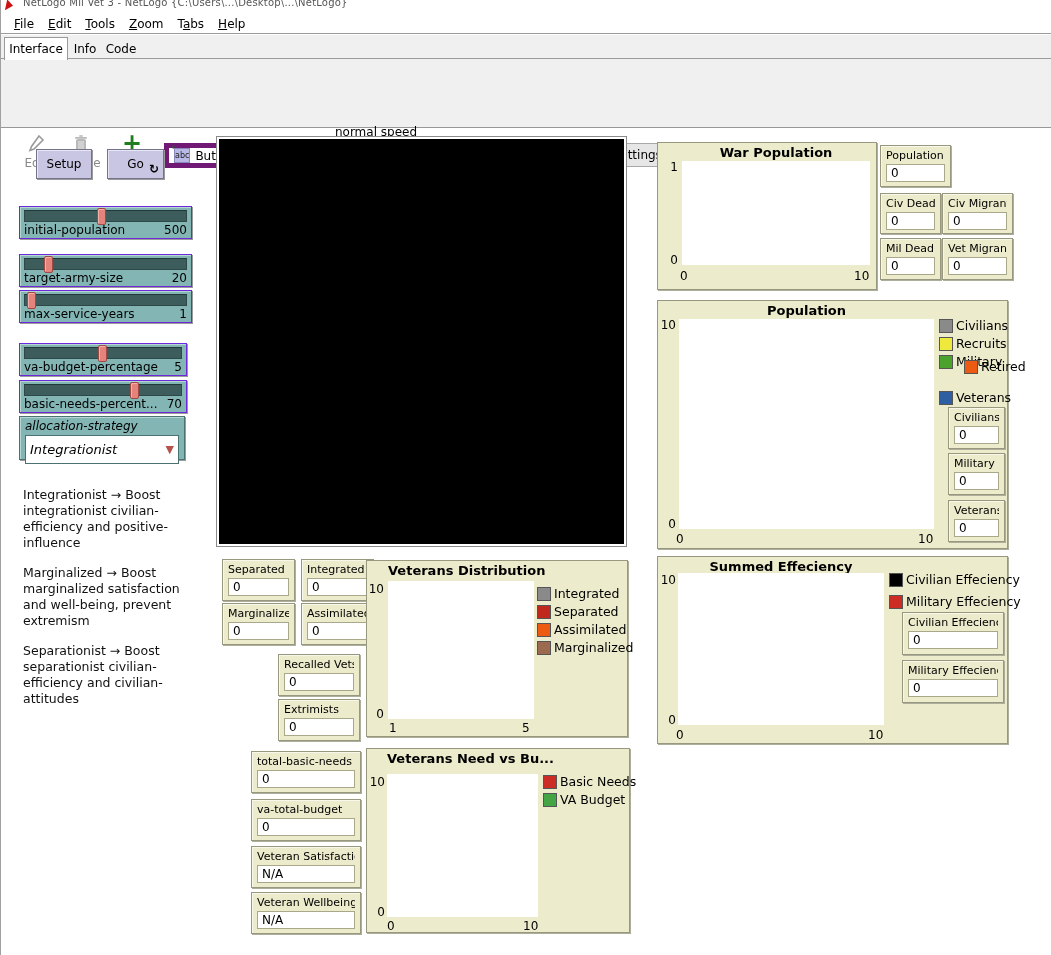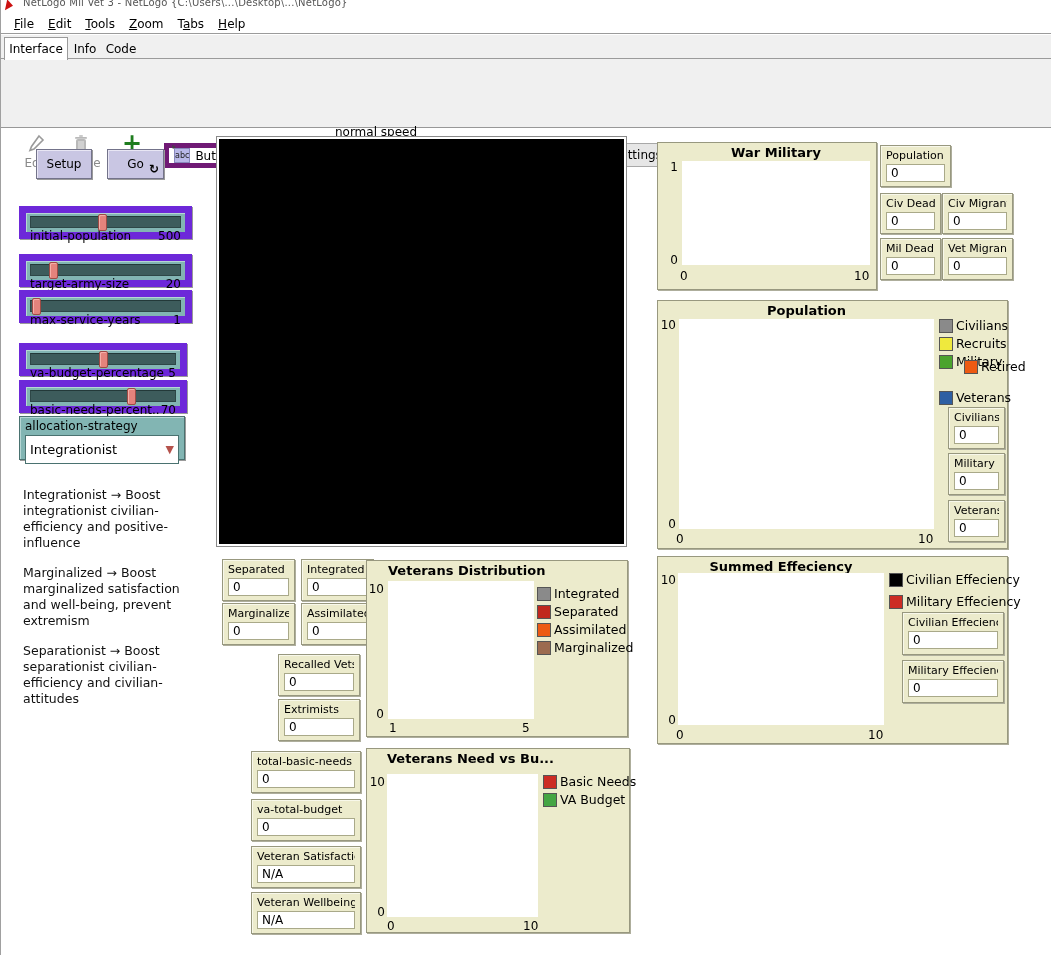--- a/index.html
+++ b/index.html
@@ -37,21 +37,21 @@
   .chk-row { position:absolute; left:472px; top:77px; display:flex; align-items:center; font-size:12px; color:#000; }
   .chk-box { width:13px; height:13px; background:#fff; border:1px solid #555; margin-right:5px; font-size:11px; line-height:11px; text-align:center; color:#222; font-weight:bold; }
   .update-dd { position:absolute; left:472px; top:98px; width:94px; height:24px; background:#ececec; border:1px solid #a0a0a0; border-radius:2px; font-size:12px; display:flex; align-items:center; padding:0 8px; color:#000; }
   .update-dd .chev { margin-left:auto; color:#666; font-size:10px; }
   .settings-btn { position:absolute; left:598px; top:84px; width:88px; height:24px; background:#e6e6e6; border:1px solid #a8a8a8; font-size:12px; display:flex; align-items:center; justify-content:center; color:#000; }
 
   
   .nl-button { position:absolute; background:#c9c6e3; border:1px solid #73738a; box-shadow:1px 1px 0 #9a9a9a, inset 1px 1px 0 #e8e6f4; font-size:12px; color:#000; display:flex; align-items:center; justify-content:center; }
   .forever-glyph { position:absolute; right:4px; bottom:2px; font-size:12px; font-weight:bold; color:#000; }
 
-  .nl-slider { position:absolute; background:#82b5b3; border:7px solid #6d28d9; box-shadow:1px 1px 0 #9a9a9a, inset 1px 1px 0 #b6d6d4; padding:3px 4px 2px; }
+  .nl-slider { position:absolute; background:#82b5b3; border:1px solid #6d28d9; box-shadow:1px 1px 0 #9a9a9a, inset 1px 1px 0 #b6d6d4; padding:3px 4px 2px; }
   .groove { position:relative; height:12px; background:#3d5c5c; border:1px solid #2e4747; border-top-color:#233939; }
   .sl-handle { position:absolute; top:-3px; width:9px; height:17px; background:#e4837c; border:1px solid #9e4a44; border-radius:2px; box-shadow:inset 1px 1px 0 #f4b0aa; }
   .sl-row { display:flex; justify-content:space-between; font-size:12px; color:#000; margin-top:1px; }
   .sl-row .lbl { overflow:hidden; white-space:nowrap; }
 
   .nl-chooser { position:absolute; background:#82b5b3; border:1px solid #4a7270; box-shadow:1px 1px 0 #9a9a9a, inset 1px 1px 0 #b6d6d4; padding:2px 5px; font-size:12px; color:#000; }
   .chooser-box { margin-top:2px; background:#fff; border:1px solid #4a7270; height:29px; display:flex; align-items:center; padding:12px 4px; font-size:13px; }
   .chooser-arrow { margin-left:auto; color:#b5524c; font-size:11px; }
 
   .notes { position:absolute; left:22px; top:487px; width:175px; font-size:12.5px; line-height:16px; color:#111; }
@@ -206,40 +206,40 @@
 <div class="nl-slider" style="left:18px; top:380px; width:168px; height:33px;">
   <div class="groove">
       <div class="sl-handle" style="left:67%;"></div>
     </div>
   <div class="sl-row">
       <span class="lbl">basic-needs-percent...</span>
       <span>70</span>
     </div>
 </div>
 
-<div class="nl-chooser" style="left:18px; top:416px; width:166px; height:44px;">
+<div class="nl-chooser" style="left:18px; top:416px; width:166px; height:44px;font-style:italic;">
   <div>allocation-strategy</div>
   <div class="chooser-box">
     <span>Integrationist</span>
     <span class="chooser-arrow">▼</span>
   </div>
 </div>
 
 <div class="notes">
   <p>Integrationist → Boost integrationist civilian-efficiency and positive-influence</p>
   <p>Marginalized → Boost marginalized satisfaction and well-being, prevent extremism</p>
   <p>Separationist → Boost separationist civilian-efficiency and civilian-attitudes</p>
 </div>
 
 <div class="world-view">
   <div class="world-black"></div>
 </div>
 
 <div class="plot" style="left:656px; top:142px; width:220px; height:148px;">
-  <div class="plot-title" style="left:24px; width:188px;">War Military</div>
+  <div class="plot-title" style="left:24px; width:188px;">War Population</div>
   <div class="plot-area" style="left:24px; top:18px; width:188px; height:104px;"></div>
   <div class="ax yl" style="left:0px; top:17px;">1</div>
   <div class="ax yl" style="left:0px; top:110px;">0</div>
   <div class="ax" style="left:22px; top:126px;">0</div>
   <div class="ax" style="left:196px; top:126px;">10</div>
 </div>
 
 <div class="monitor" style="left:879px; top:145px; width:71px; height:42px;">
   <div class="m-label">Population</div>
   <div class="m-value">0</div>

